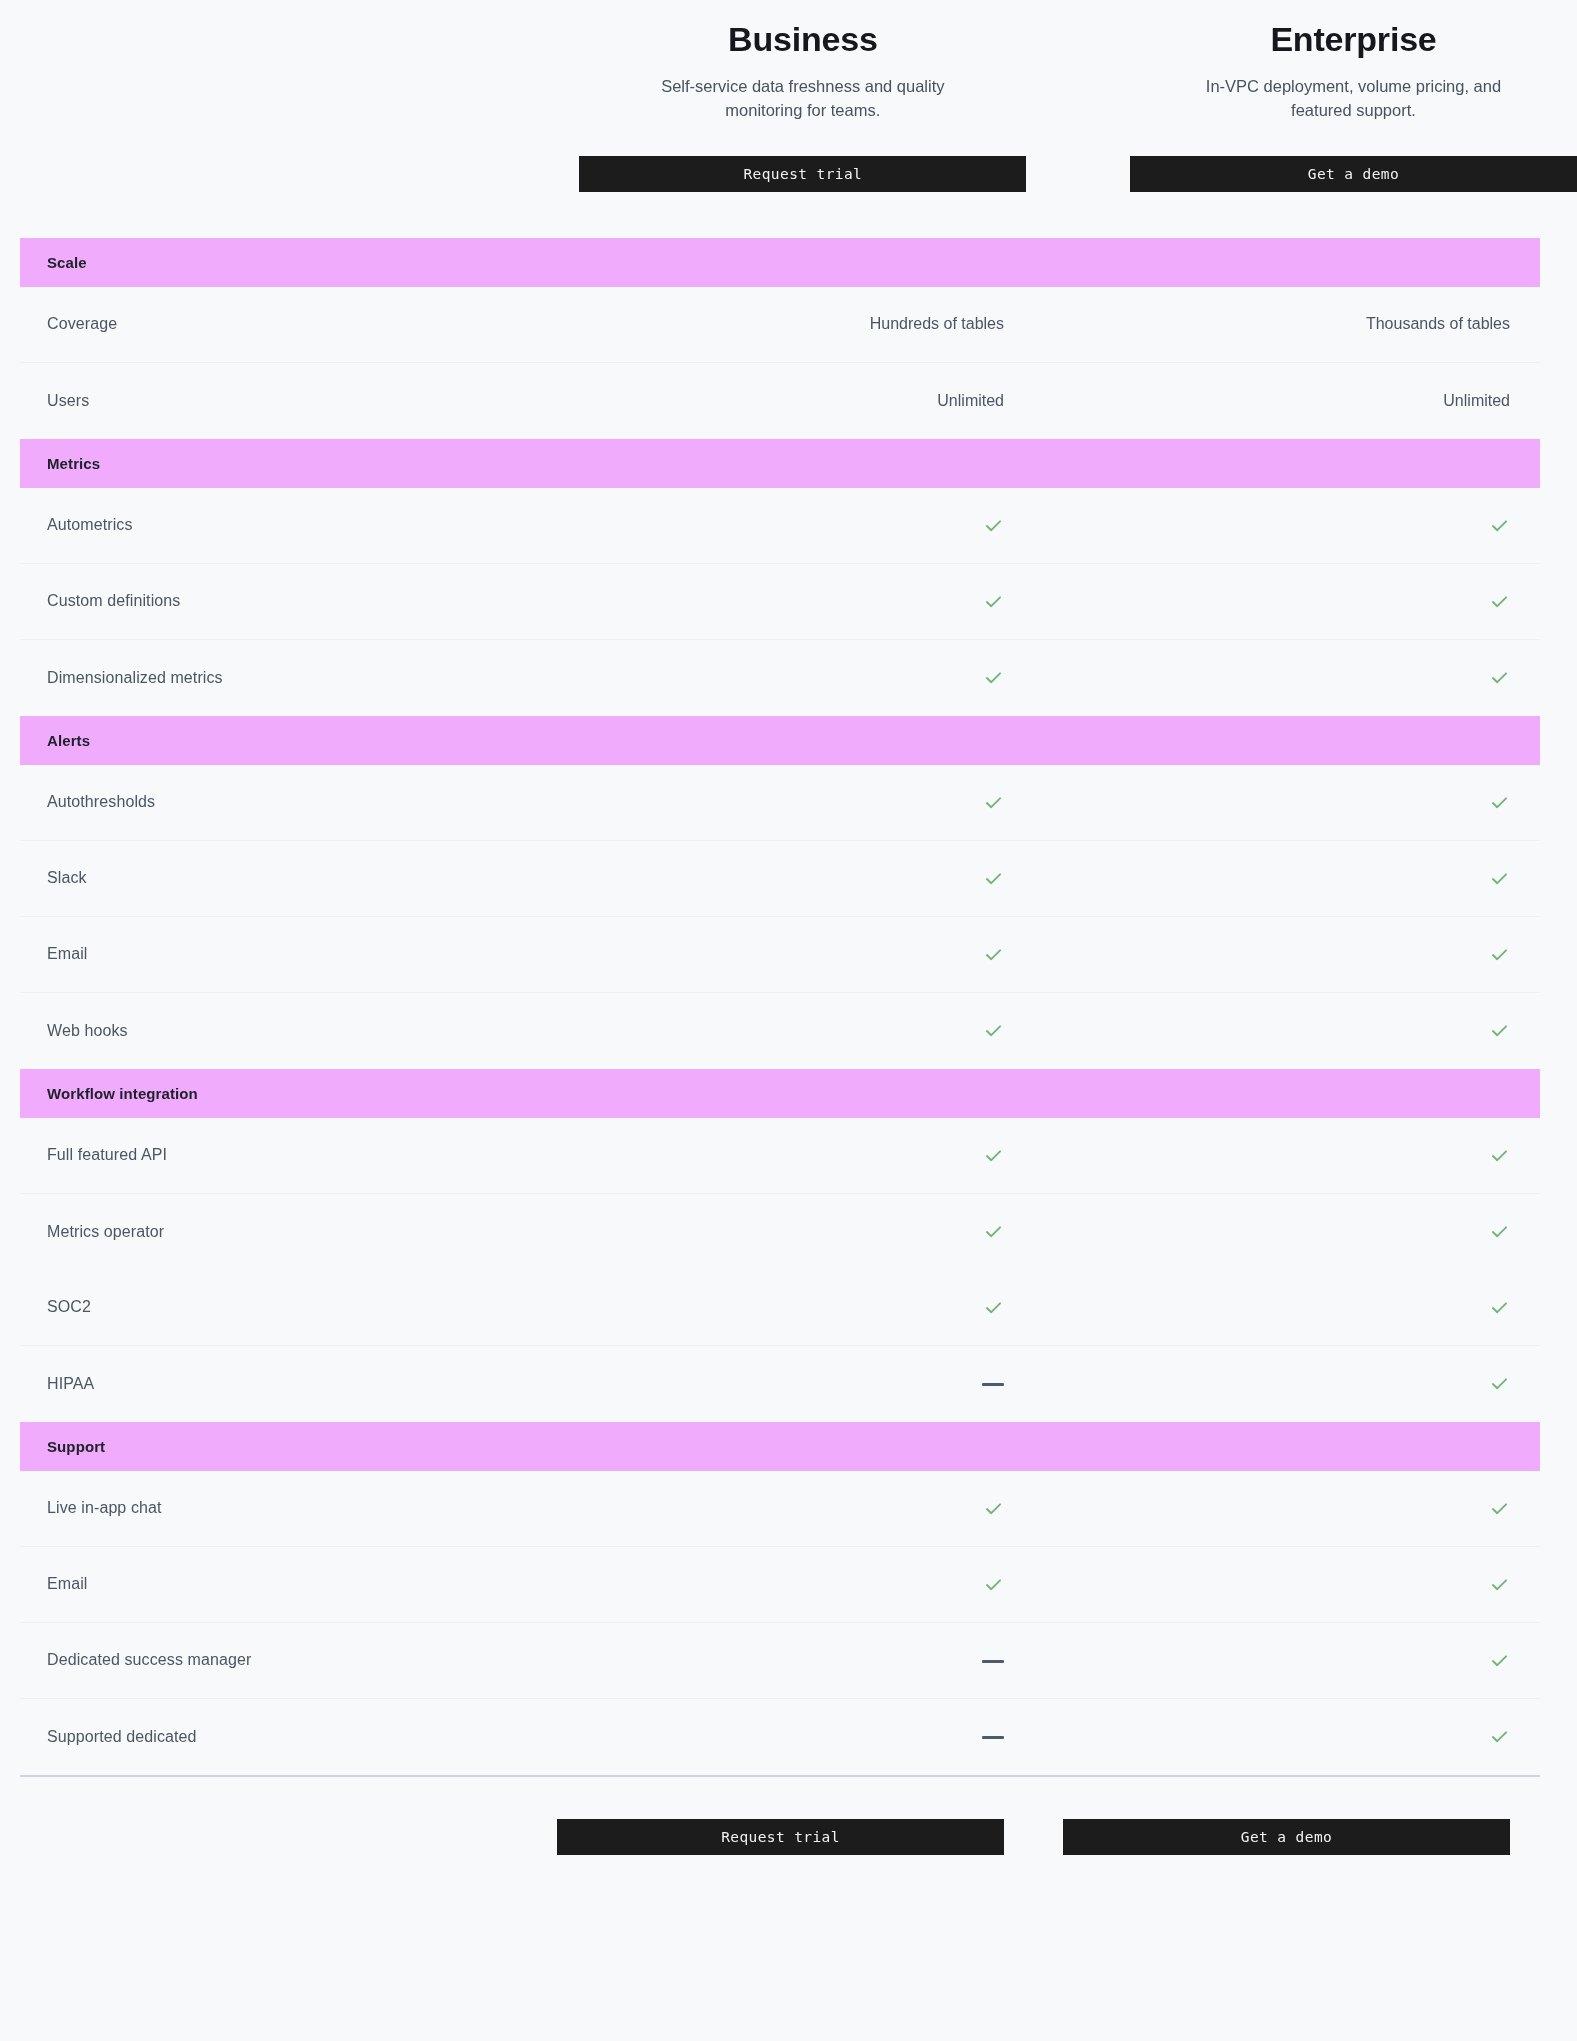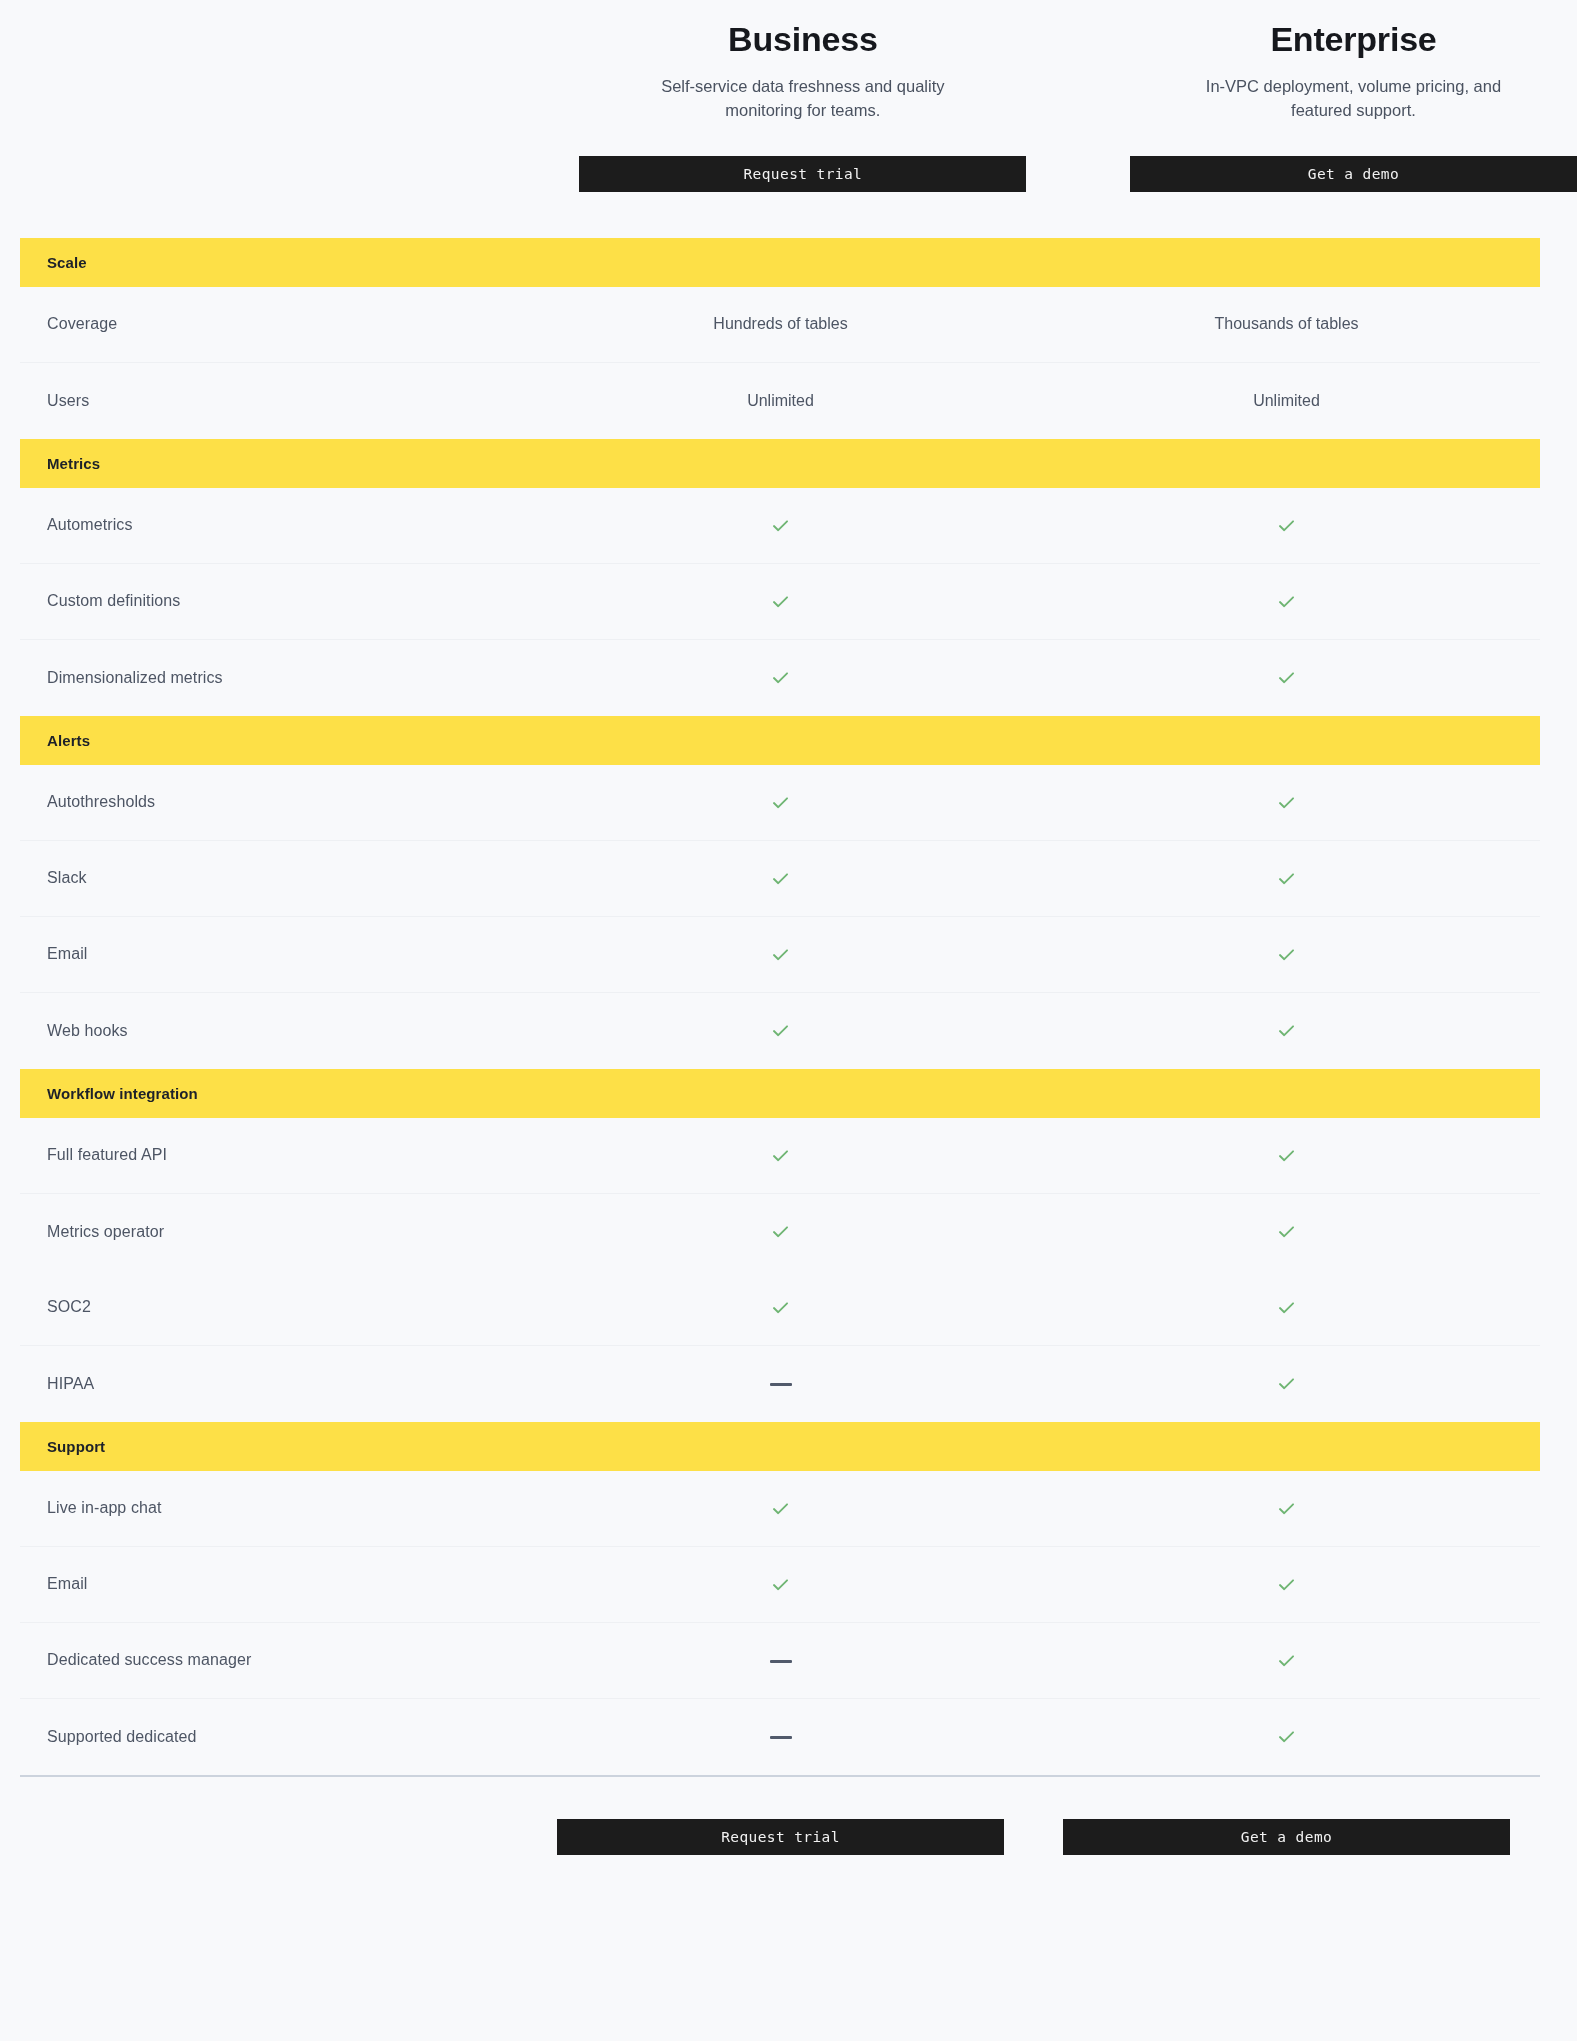--- a/index.html
+++ b/index.html
@@ -67,21 +67,21 @@
   
   .compare {
     margin-top: 46px;
     width: 1577px;
   }
 
   .section-bar {
     margin-left: 20px;
     width: 1520px;
     height: 49px;
-    background: #fde047;
+    background: #f0abfc;
     display: flex;
     align-items: center;
     padding-left: 27px;
   }
   .section-bar .section-title {
     font-size: 15px;
     font-weight: 700;
     color: #1d2129;
     letter-spacing: 0.1px;
   }
@@ -100,21 +100,21 @@
     width: 537px;
     flex: 0 0 537px;
     padding-left: 27px;
     font-size: 16px;
     color: #4d5564;
     letter-spacing: 0.1px;
   }
   .feat-cell {
     width: 447px;
     flex: 0 0 447px;
-    text-align: center;
+    text-align: right;
     font-size: 16px;
     color: #4d5564;
     position: relative;
   }
   .feat-gap { width: 59px; flex: 0 0 59px; }
 
   .check-icon {
     display: inline-block;
     width: 21px;
     height: 21px;

